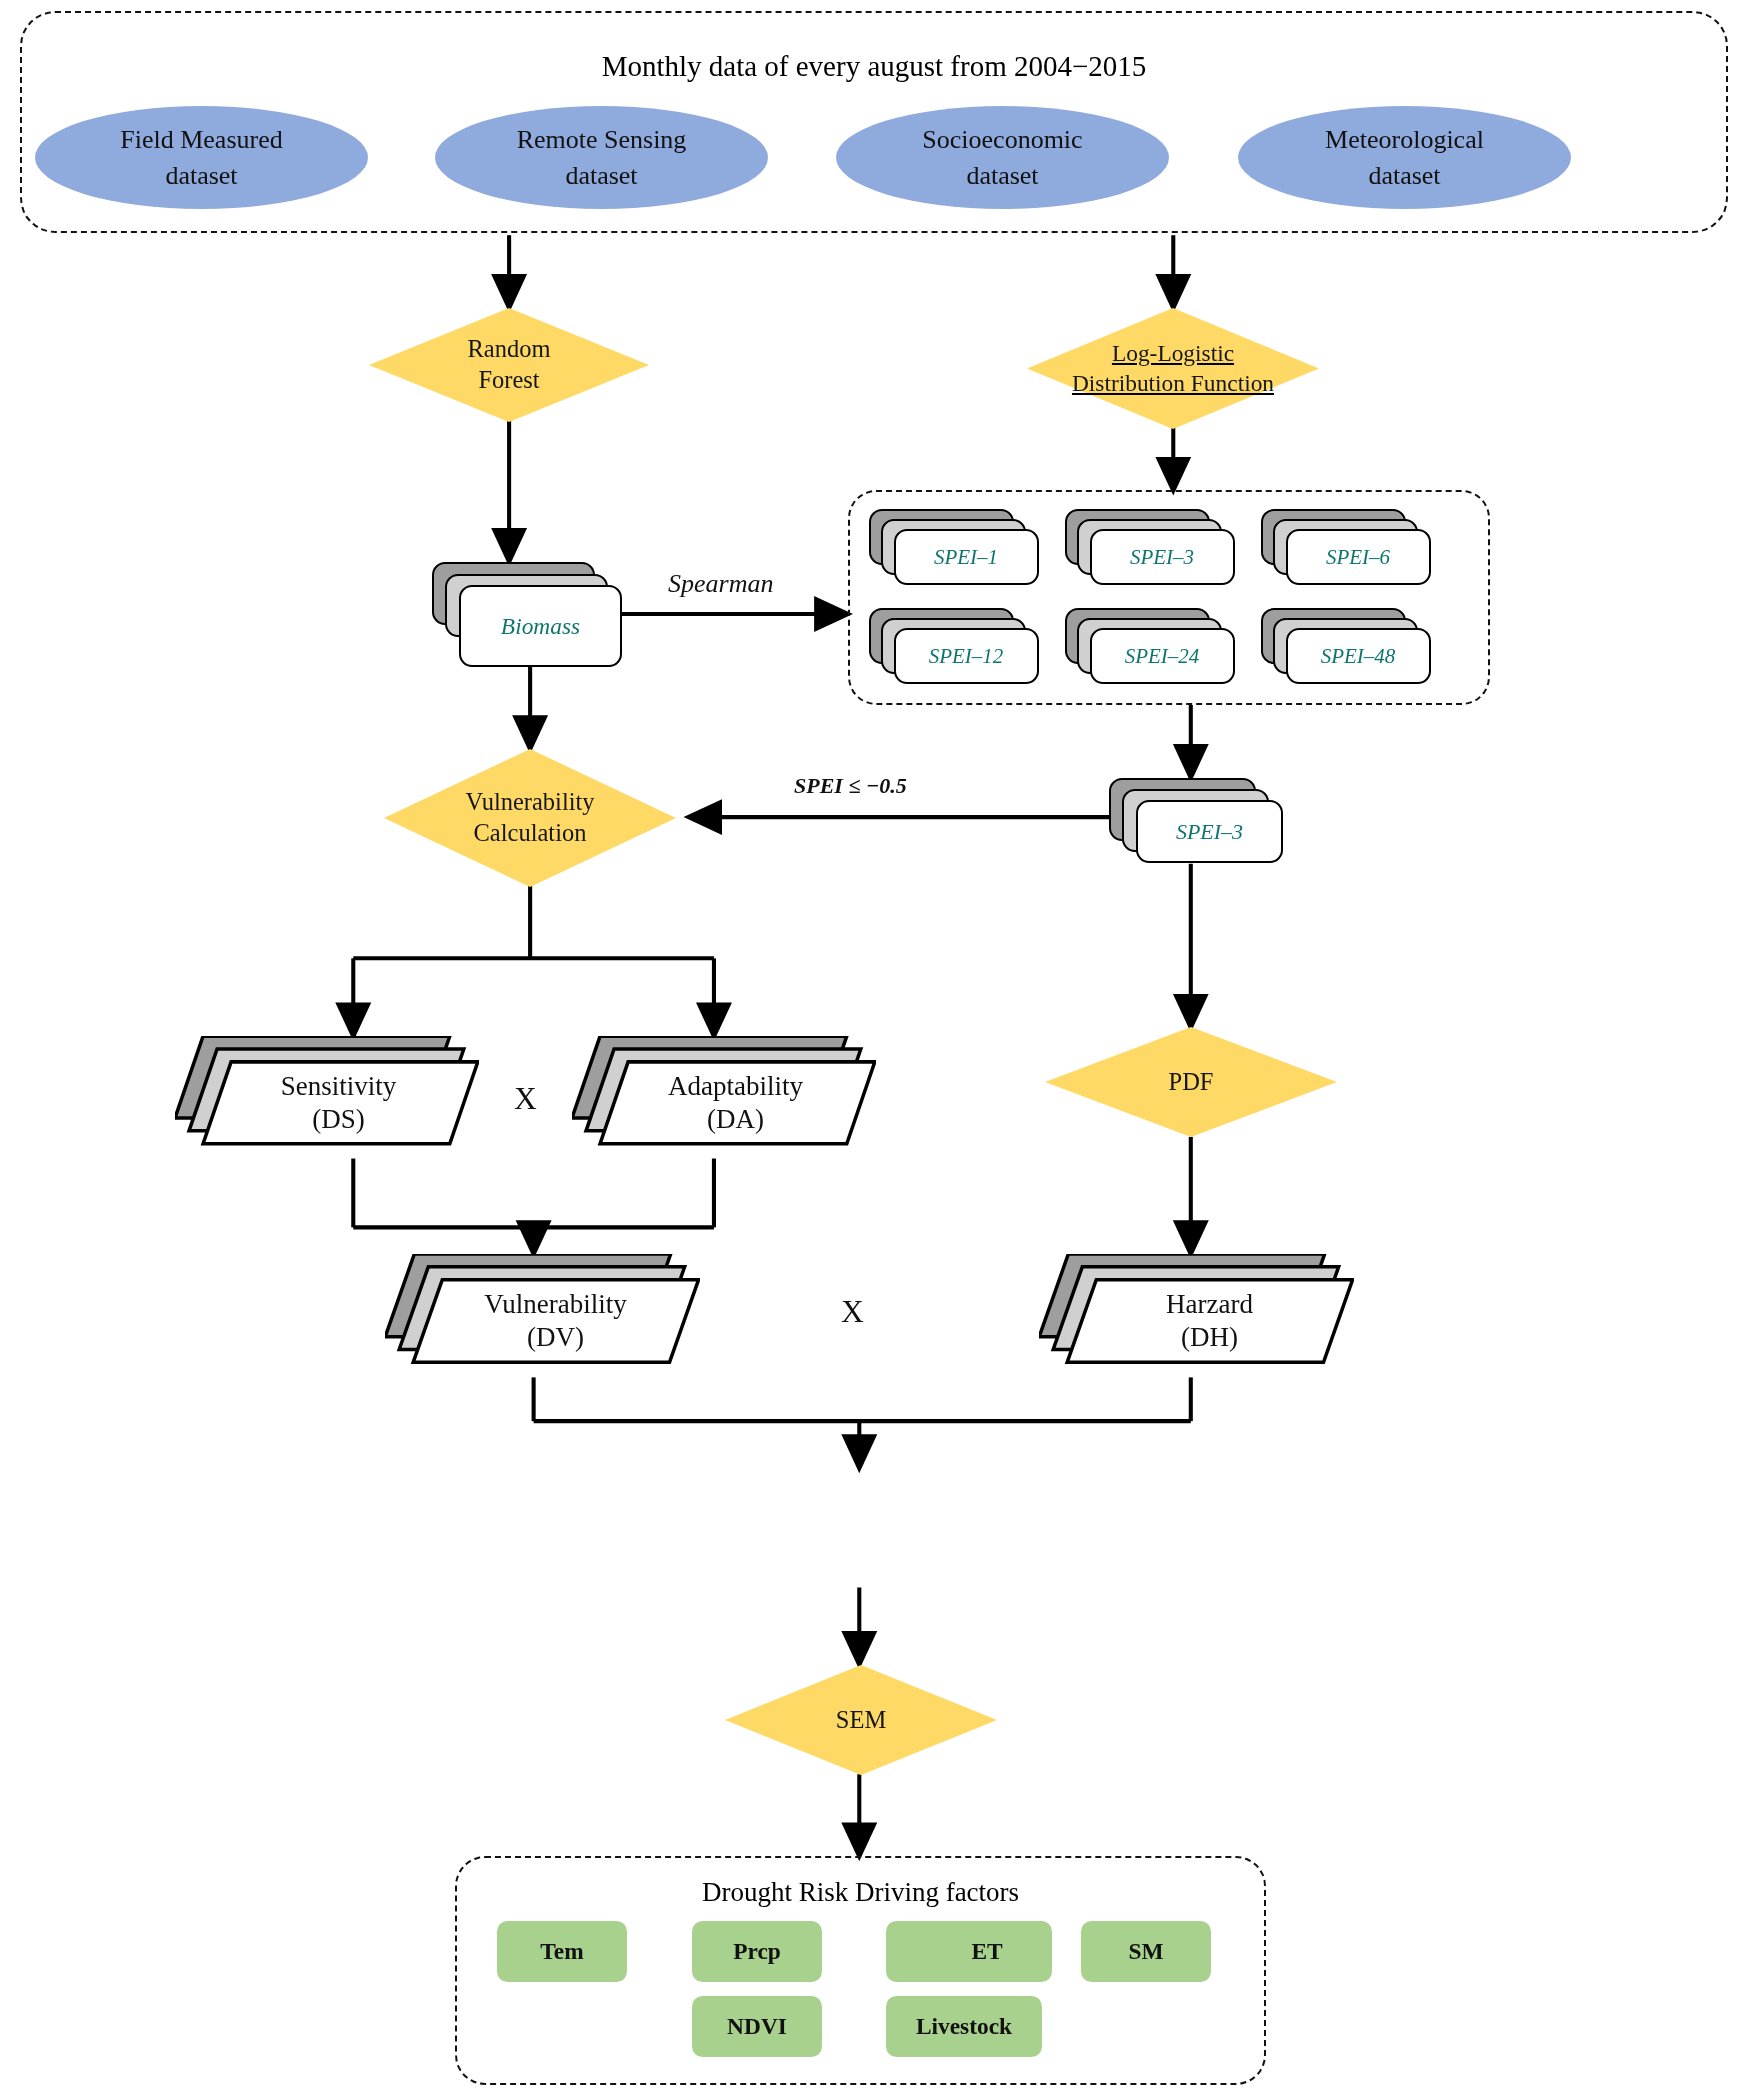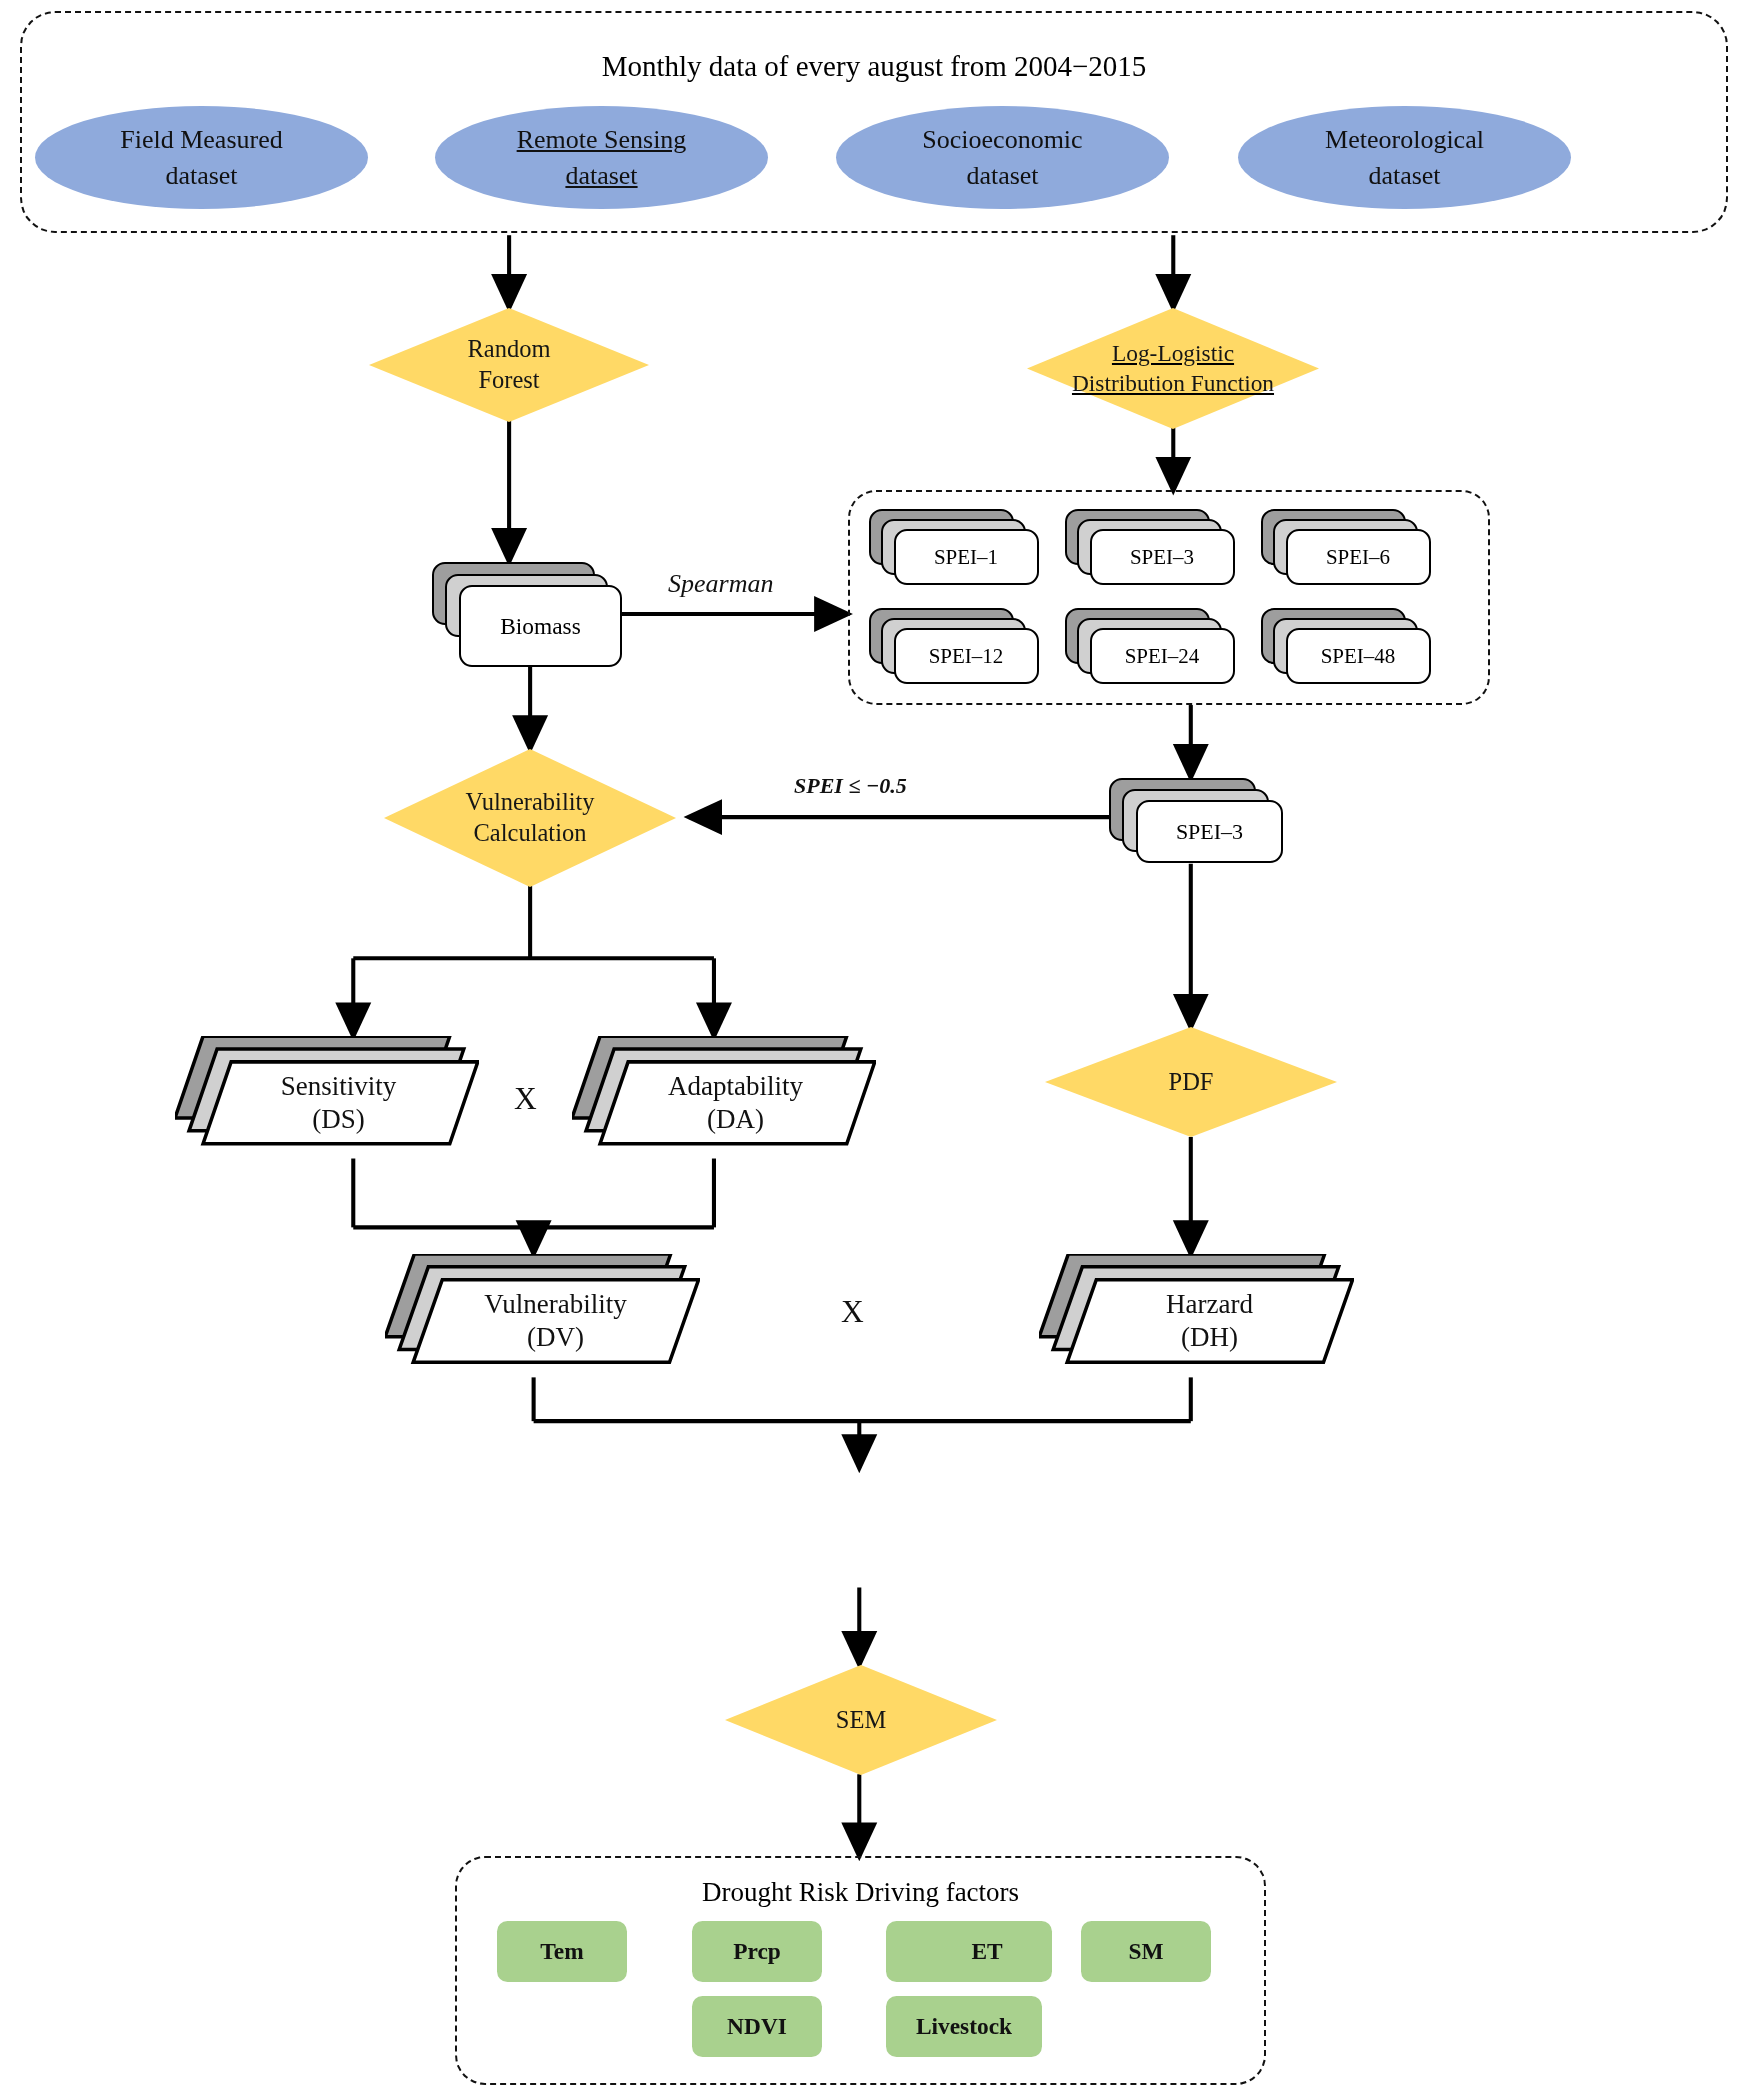--- a/index.html
+++ b/index.html
@@ -21,21 +21,21 @@
   .diamond .dshape{position:absolute;left:0;top:0;width:100%;height:100%;background:#FFD966;
       clip-path:polygon(50% 0%,100% 50%,50% 100%,0% 50%);}
   .diamond .dtext{position:relative;z-index:2;font-size:24.5px;line-height:1.25;color:#161616;}
 
   
   .stackcard{position:absolute;}
   .stackcard .layer{position:absolute;box-sizing:border-box;border:2.3px solid #000;border-radius:13px;}
   .stackcard .l3{background:#9E9E9E;}
   .stackcard .l2{background:#D0D0D0;}
   .stackcard .l1{background:#FFFFFF;display:flex;align-items:center;justify-content:center;}
-  .stackcard .lbl{font-size:23.4px;color:#000000;white-space:nowrap;}
+  .stackcard .lbl{font-size:23.4px;color:#0f766e;white-space:nowrap;font-style:italic;}
 
   
   .stackpara{position:absolute;}
   .stackpara .psvg{position:absolute;left:0;top:0;}
   .stackpara .ptext{position:absolute;z-index:5;display:flex;align-items:center;justify-content:center;
       text-align:center;font-size:27px;line-height:1.22;color:#111;}
 
   
   .chip{position:absolute;background:#A9D18E;border-radius:10.5px;display:flex;align-items:center;
       justify-content:center;font-weight:bold;font-size:23.4px;color:#111;}
@@ -102,21 +102,21 @@
 
   <div class="grouptext" style="left:20px;top:50px;width:1708px;font-size:29px;">Monthly data of every august from 2004−2015</div>
 
   <div class="node ellipse" style="left:35px;top:106px;width:333px;height:103px;">
     <div>
       <div>Field Measured</div>
       <div>dataset</div>
     </div>
   </div>
 
-  <div class="node ellipse" style="left:435px;top:106px;width:333px;height:103px;text-decoration:underline;">
+  <div class="node ellipse" style="left:435px;top:106px;width:333px;height:103px;">
     <div>
       <div>Remote Sensing</div>
       <div>dataset</div>
     </div>
   </div>
 
   <div class="node ellipse" style="left:836px;top:106px;width:333px;height:103px;">
     <div>
       <div>Socioeconomic</div>
       <div>dataset</div>

